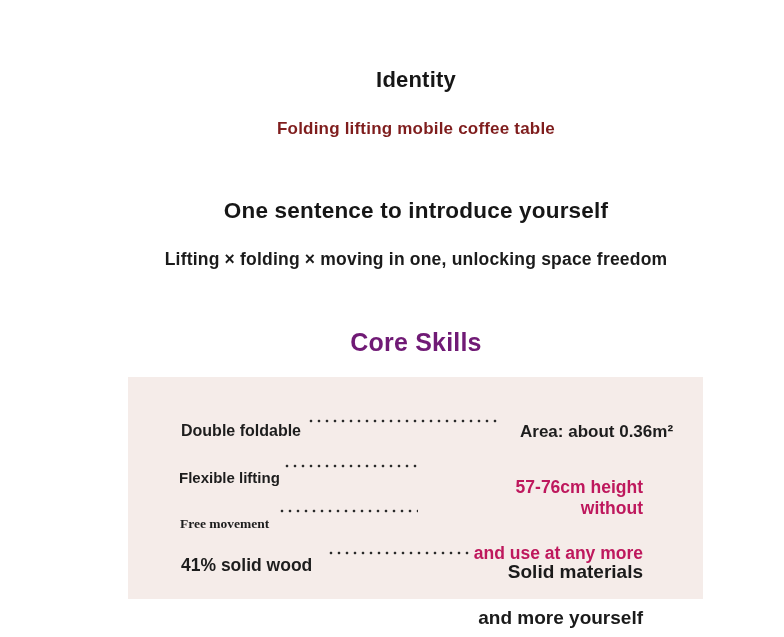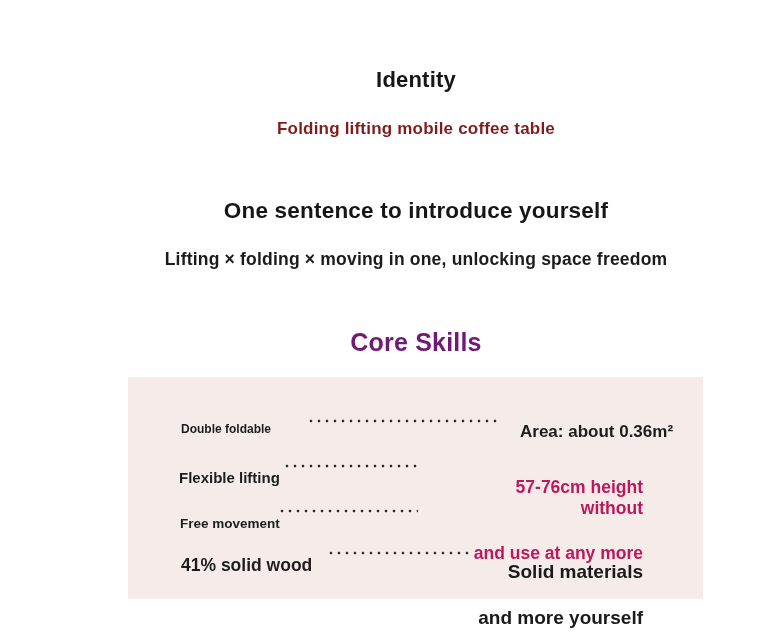--- a/index.html
+++ b/index.html
@@ -38,36 +38,36 @@
   .panel .abs { position: absolute; white-space: nowrap; }
 
   .dots {
     position: absolute;
     height: 4px;
     background-image: radial-gradient(circle at 2px 2px, #2a2a2a 1.5px, rgba(0,0,0,0) 1.6px);
     background-size: 8px 4px;
     background-repeat: repeat-x;
   }
 
-  .lbl-1 { left: 41px;  top: 33px;  font-size: 12px; text-align: center; }
+  .lbl-1 { left: 41px;  top: 33px;  font-size: 16px; text-align: center; }
   .dot-1 { left: 181px; top: 42px;  width: 190px; }
   .val-1 { left: 380px; top: 33px;  font-size: 17px; }
 
   .lbl-2 { left: 39px;  top: 80px;  font-size: 15px; }
   .dot-2 { left: 157px; top: 87px;  width: 134px; }
   .val-2 {
     position: absolute;
     left: 305px; top: 76px; width: 234px;
     text-align: right;
     font-size: 17.5px;
     line-height: 21px;
     color: #be185d;
   }
 
-  .lbl-3 { left: 40px;  top: 127px; font-size: 13.5px; }
+  .lbl-3 { left: 40px;  top: 127px; font-size: 13.5px; font-family: Liberation Serif, serif; }
   .dot-3 { left: 152px; top: 132px; width: 138px; }
 
   .lbl-4 { left: 41px;  top: 166px; font-size: 17.5px; }
   .dot-4 { left: 201px; top: 174px; width: 142px; }
   .val-4 {
     position: absolute;
     left: 305px; top: 160px; width: 234px;
     text-align: right;
     font-size: 19px;
     line-height: 22px;

